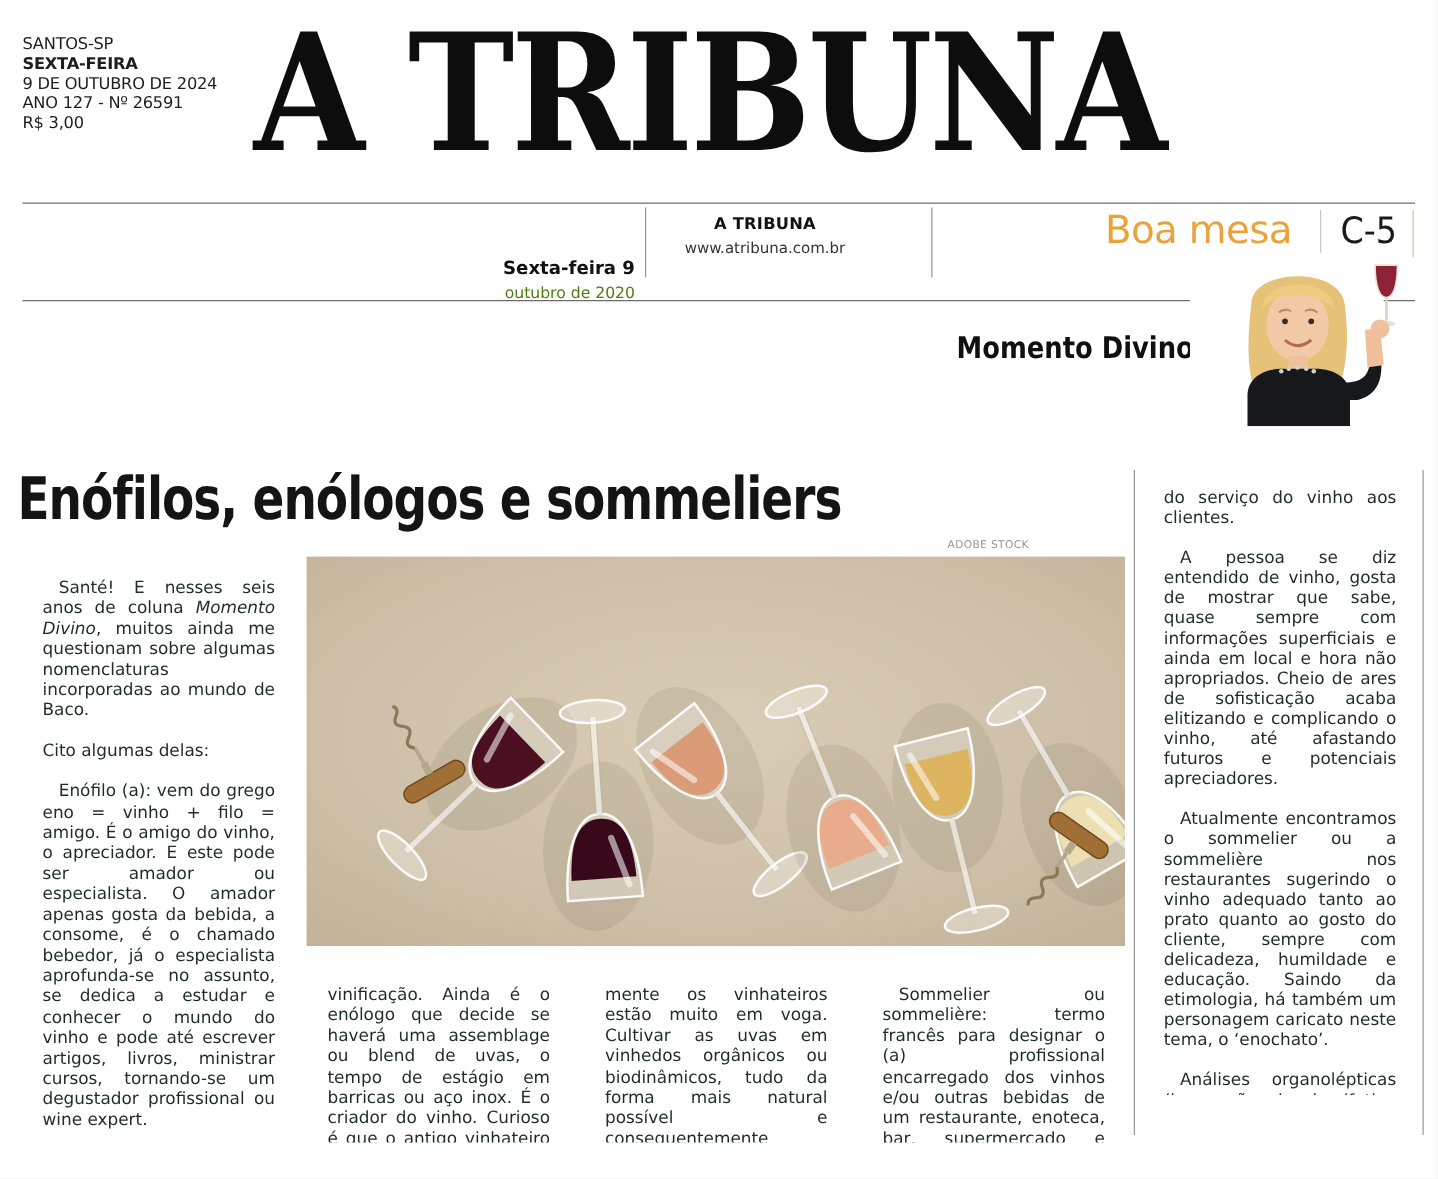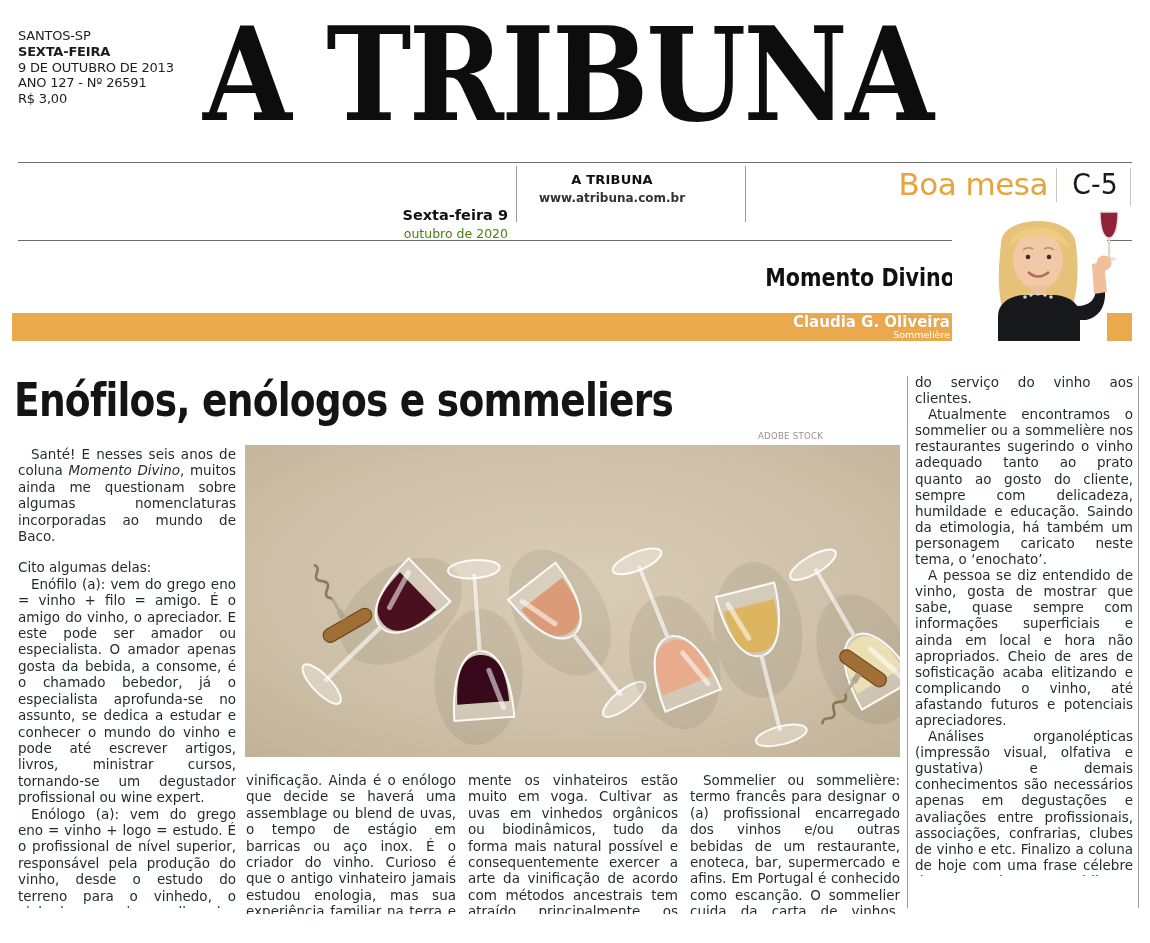--- a/index.html
+++ b/index.html
@@ -18,22 +18,22 @@
   .hr{position:absolute;left:18px;width:1114px;height:1px;background:#6e6e6e;}
   .vr{position:absolute;width:1px;background:#9a9a9a;}
   .vr.light{background:#ccc7bd;}
 
   
   .strip-day{position:absolute;left:352px;top:170px;width:156px;text-align:right;margin-top:37px;}
   .strip-day .d1{font-weight:bold;font-size:14.5px;color:#111;}
   .strip-day .d2{font-size:12.5px;color:#4d7c0f;margin-top:3px;}
   .strip-paper{position:absolute;left:528px;top:172px;width:168px;text-align:center;}
   .strip-paper .p1{font-weight:bold;font-size:13px;color:#111;letter-spacing:.2px;}
-  .strip-paper .p2{font-size:12px;color:#333;margin-top:4px;font-weight:bold;}
-  .section-name{position:absolute;left:884px;top:166px;width:164px;text-align:right;
+  .strip-paper .p2{font-size:12px;color:#333;margin-top:4px;}
+  .section-name{position:absolute;left:884px;top:166px;width:164px;text-align:left;
                 font-size:31px;letter-spacing:-0.5px;}
   .page-num{position:absolute;left:1062px;top:167px;width:66px;text-align:center;
             font-size:29px;color:#1a1a1a;transform:scaleX(0.92);transform-origin:center top;}
 
   
   .col-title{position:absolute;left:700px;top:264px;width:255px;text-align:right;
              font-size:24px;font-weight:bold;color:#101010;white-space:nowrap;
              transform:scaleX(0.86);transform-origin:100% 0;}
   .banner{position:absolute;left:12px;top:313px;width:1120px;height:28px;z-index:1;}
   .banner .inner{height:100%;padding-right:182px;text-align:right;color:#fff;}
@@ -41,21 +41,21 @@
                   text-shadow:0 0 1px rgba(120,80,10,.35);}
   .banner .role{font-size:9.5px;line-height:10px;}
   .avatar{position:absolute;left:942px;top:202px;width:200px;height:139px;z-index:2;}
 
   
   .headline{position:absolute;left:14px;top:372px;font-size:47px;font-weight:bold;
             letter-spacing:-1px;color:#141414;white-space:nowrap;
             transform:scaleX(0.80);transform-origin:left top;}
   .bodycol{position:absolute;font-size:13.5px;line-height:16.4px;color:#1e2b2b;
            text-align:justify;overflow:hidden;}
-  .para{margin:0;}
+  .para{margin:16px;}
   .para.indent{text-indent:13px;}
   .para.subhead{font-weight:normal;margin-top:15px;}
   #col1{left:18px;top:446px;width:218px;height:462px;}
   #col2{left:246px;top:772px;width:210px;height:142px;}
   #col3{left:468px;top:772px;width:210px;height:142px;}
   #col4{left:690px;top:772px;width:210px;height:142px;}
   #col5{left:915px;top:374px;width:218px;height:502px;line-height:16.1px;}
   .credit{position:absolute;left:758px;top:431px;width:142px;text-align:left;
           font-size:8.5px;color:#98948c;letter-spacing:.3px;}
   .photo{position:absolute;left:245px;top:445px;width:655px;height:312px;overflow:hidden;}
@@ -63,21 +63,21 @@
          color:#6a6a6a;letter-spacing:.4px;margin-top:21px;}
 </style>
 </head>
 <body>
 
 <div class="page">
 
   <div class="pubinfo">
     <div>SANTOS-SP</div>
     <div class="b">SEXTA-FEIRA</div>
-    <div>9 DE OUTUBRO DE 2013</div>
+    <div>9 DE OUTUBRO DE 2024</div>
     <div>ANO 127 - Nº 26591</div>
     <div>R$ 3,00</div>
   </div>
 
   <div class="masthead">A TRIBUNA</div>
 
   <div class="hr" style="top:162px"></div>
   <div class="hr" style="top:240px"></div>
 
   <div class="strip-day">
@@ -89,26 +89,20 @@
     <div class="p1">A TRIBUNA</div>
     <div class="p2">www.atribuna.com.br</div>
   </div>
   <div class="vr" style="left:745px;top:166px;height:56px"></div>
   <div class="section-name" id="sectionName" style="color: rgb(232, 163, 61);">Boa mesa</div>
   <div class="vr light" style="left:1056px;top:168px;height:38px"></div>
   <div class="page-num">C-5</div>
   <div class="vr light" style="left:1130px;top:168px;height:38px"></div>
 
   <div class="col-title">Momento Divino</div>
-  <div class="banner" id="authorBanner" style="background: rgb(235, 169, 78);">
-    <div class="inner">
-      <div class="author">Claudia G. Oliveira</div>
-      <div class="role">Sommelière</div>
-    </div>
-  </div>
 
   <div class="avatar">
     <svg width="200" height="139" viewBox="0 0 200 139">
       <rect x="10" y="0" width="155" height="139" fill="#ffffff"></rect>
 
       <path d="M59,42 C58,12 134,10 134,44 C138,74 134,98 127,114 L63,114 C55,94 56,68 59,42 Z" fill="#E6C178"></path>
 
       <ellipse cx="96" cy="58" rx="25" ry="29" fill="#F2C9A6"></ellipse>
 
       <path d="M68,44 C68,20 124,18 126,46 C112,30 82,30 68,44 Z" fill="#EFCB80"></path>
@@ -187,22 +181,22 @@
       <p class="para ">vinificação. Ainda é o enólogo que decide se haverá uma assemblage ou blend de uvas, o tempo de estágio em barricas ou aço inox. É o criador do vinho. Curioso é que o antigo vinhateiro jamais estudou enologia, mas sua experiência familiar na terra e na adega ainda o faz um “mestre”. Aliás, atual-</p>
     </div>
   <div id="col3" class="bodycol">
       <p class="para ">mente os vinhateiros estão muito em voga. Cultivar as uvas em vinhedos orgânicos ou biodinâmicos, tudo da forma mais natural possível e consequentemente exercer a arte da vinificação de acordo com métodos ancestrais tem atraído principalmente os mais jovens.</p>
     </div>
   <div id="col4" class="bodycol">
       <p class="para indent">Sommelier ou sommelière: termo francês para designar o (a) profissional encarregado dos vinhos e/ou outras bebidas de um restaurante, enoteca, bar, supermercado e afins. Em Portugal é conhecido como escanção. O sommelier cuida da carta de vinhos, administração da adega, armazenamento e</p>
     </div>
   <div id="col5" class="bodycol">
       <p class="para ">do serviço do vinho aos clientes.</p>
+      <p class="para indent">A pessoa se diz entendido de vinho, gosta de mostrar que sabe, quase sempre com informações superficiais e ainda em local e hora não apropriados. Cheio de ares de sofisticação acaba elitizando e complicando o vinho, até afastando futuros e potenciais apreciadores.</p>
       <p class="para indent">Atualmente encontramos o sommelier ou a sommelière nos restaurantes sugerindo o vinho adequado tanto ao prato quanto ao gosto do cliente, sempre com delicadeza, humildade e educação. Saindo da etimologia, há também um personagem caricato neste tema, o ‘enochato’.</p>
-      <p class="para indent">A pessoa se diz entendido de vinho, gosta de mostrar que sabe, quase sempre com informações superficiais e ainda em local e hora não apropriados. Cheio de ares de sofisticação acaba elitizando e complicando o vinho, até afastando futuros e potenciais apreciadores.</p>
       <p class="para indent">Análises organolépticas (impressão visual, olfativa e gustativa) e demais conhecimentos são necessários apenas em degustações e avaliações entre profissionais, associações, confrarias, clubes de vinho e etc. Finalizo a coluna de hoje com uma frase célebre do escritor curitibano, engenheiro e cronista de vinhos Luiz Groff, que com perspicácia define:</p>
     </div>
 
   <div class="vr" style="left:907px;top:376px;height:532px"></div>
   <div class="vr" style="left:1138px;top:376px;height:532px"></div>
 
   <div class="email">MOMENTODIVINO@ATRIBUNA.COM.BR</div>
 </div>
 
 </body></html>

